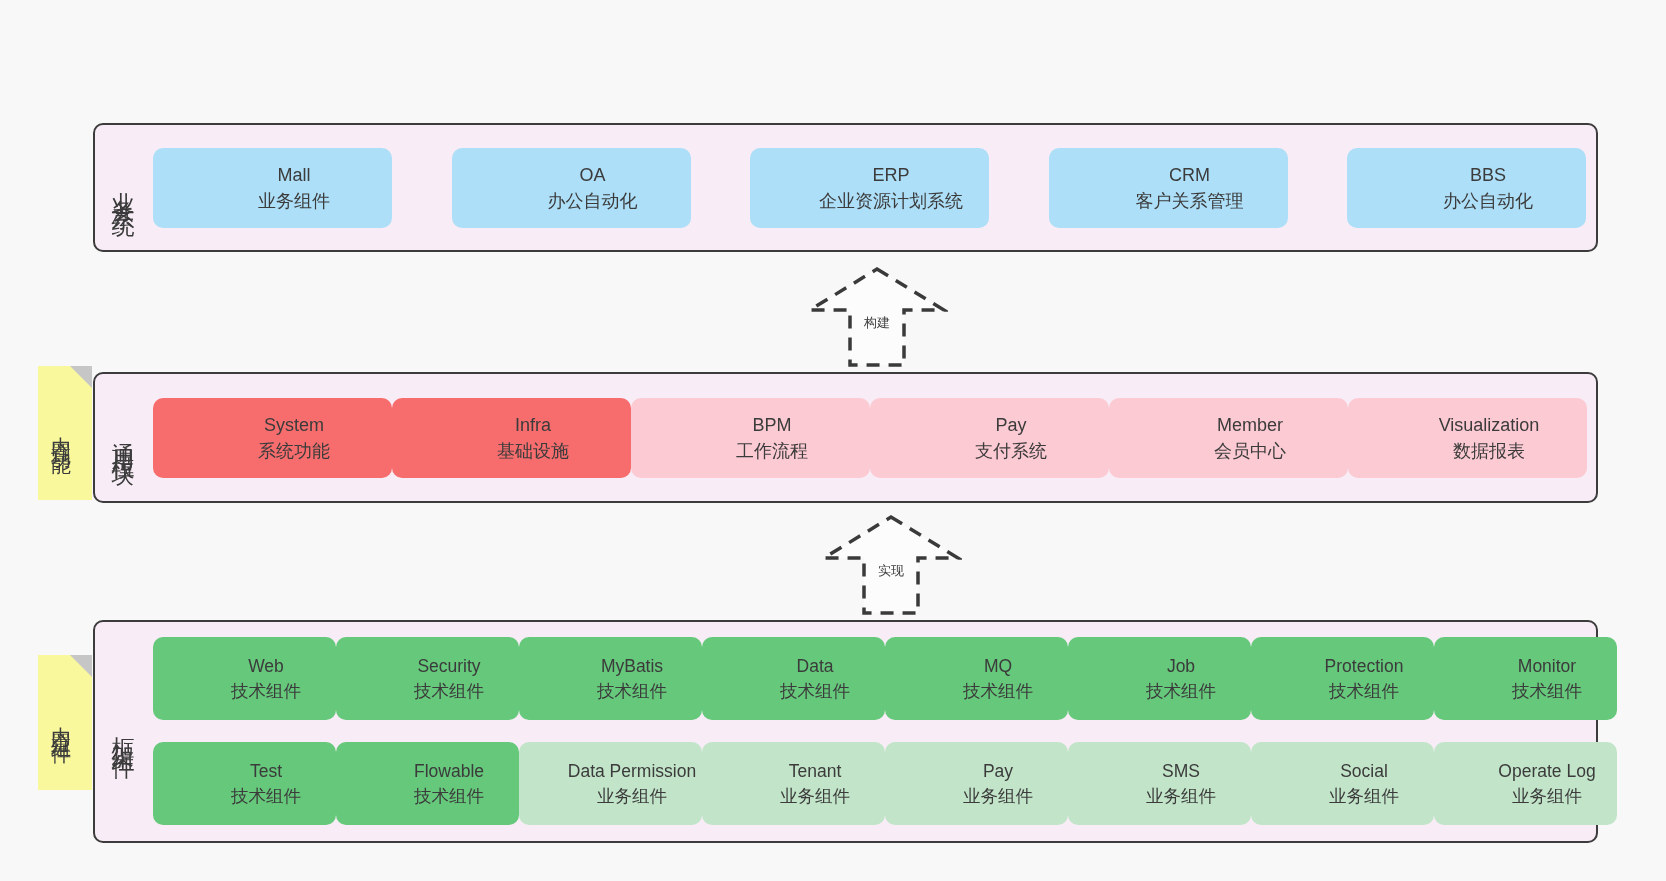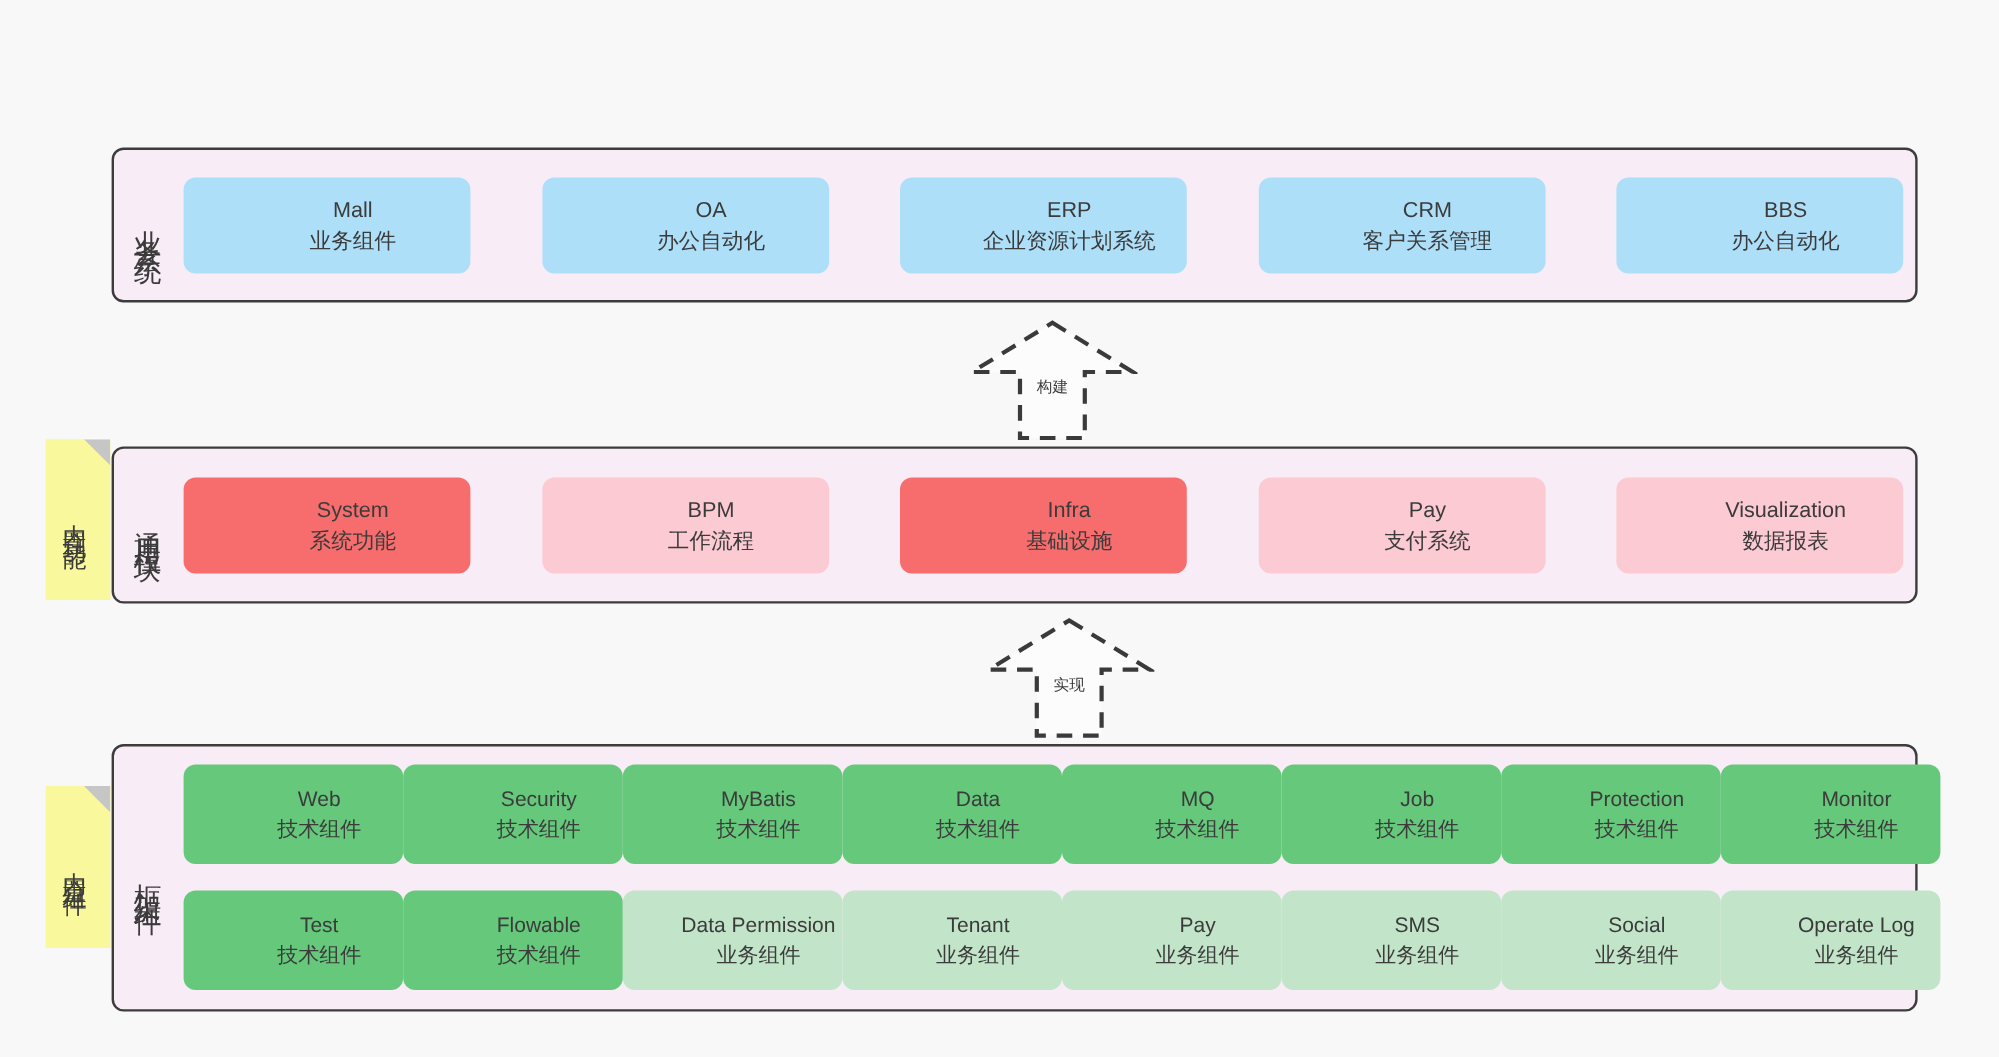--- a/index.html
+++ b/index.html
@@ -155,31 +155,35 @@
 
   <div class="band band-modules">
     <div class="label-col">
       <span class="v-text">通用模块</span>
     </div>
     <div class="boxes">
       <div class="box v-red">
         <div>System</div>
         <div>系统功能</div>
       </div>
-      <div class="box v-pink">
-        <div>BPM</div>
-        <div>工作流程</div>
-      </div>
       <div class="box v-red">
         <div>Infra</div>
         <div>基础设施</div>
       </div>
       <div class="box v-pink">
+        <div>BPM</div>
+        <div>工作流程</div>
+      </div>
+      <div class="box v-pink">
         <div>Pay</div>
         <div>支付系统</div>
+      </div>
+      <div class="box v-pink">
+        <div>Member</div>
+        <div>会员中心</div>
       </div>
       <div class="box v-pink">
         <div>Visualization</div>
         <div>数据报表</div>
       </div>
     </div>
   </div>
 
   <div class="arrow arrow-implement">
     <svg viewBox="0 0 142 102">

